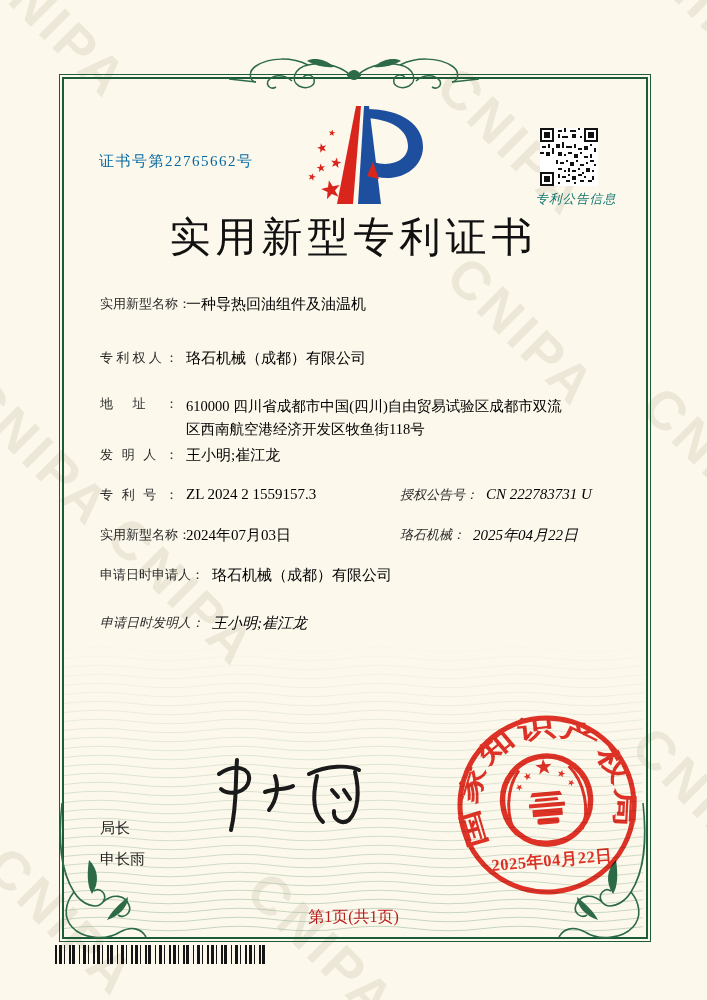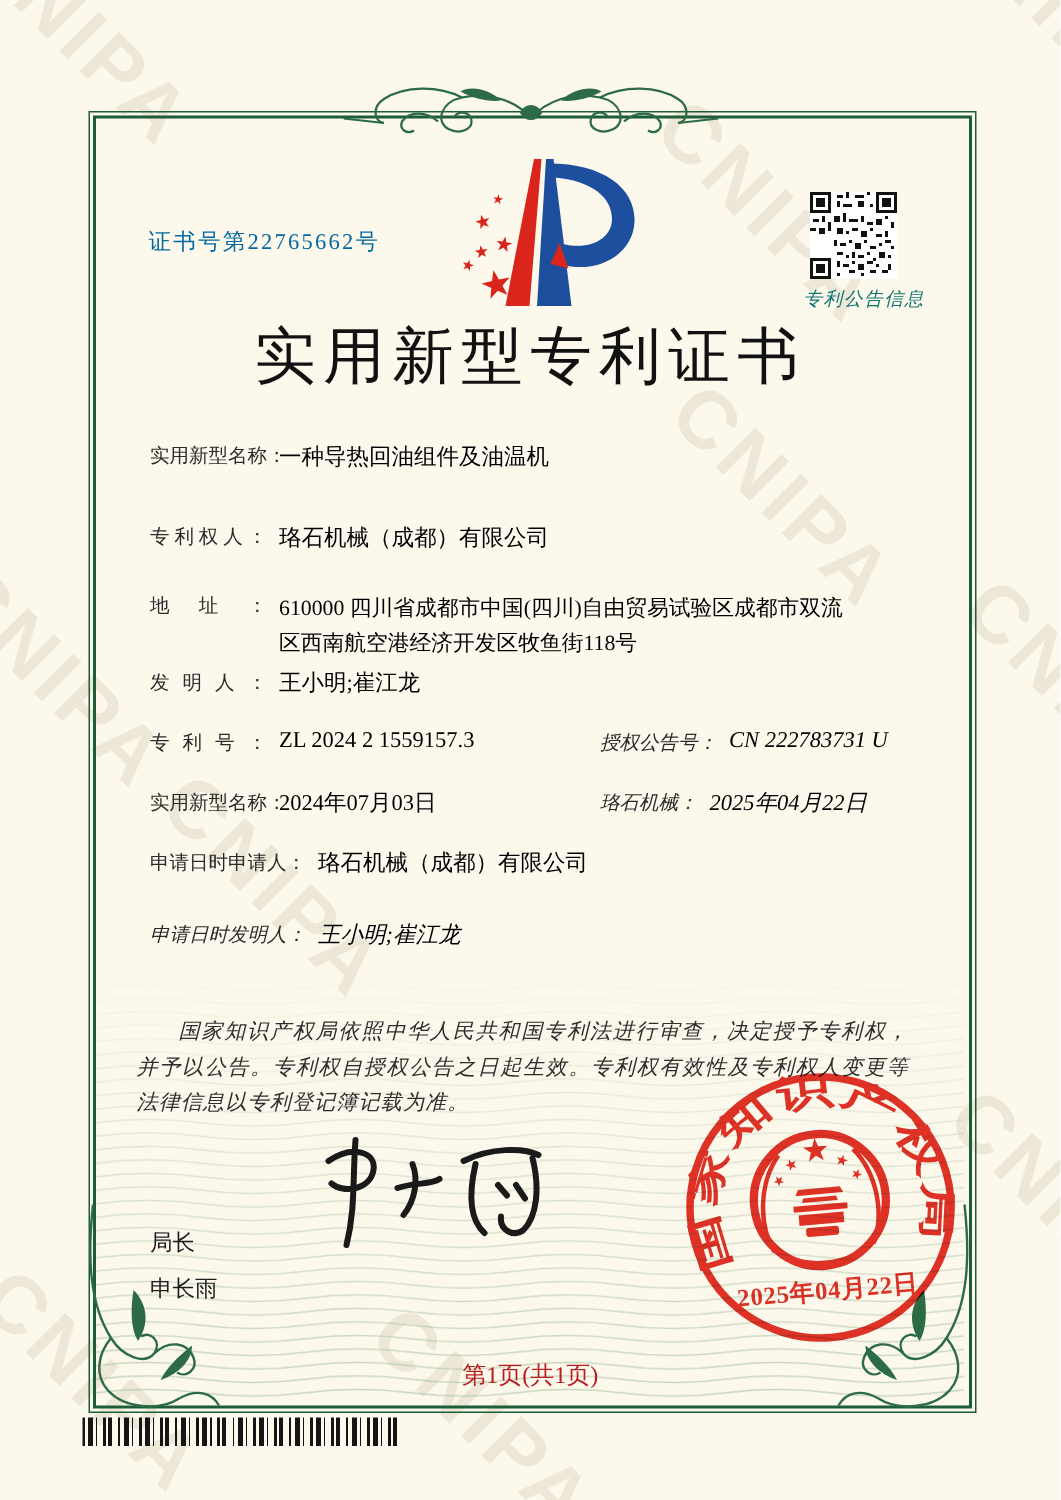--- a/index.html
+++ b/index.html
@@ -195,21 +195,20 @@
       </span>
     </div>
     <div class="row wide" style="top:271px;">
       <span class="lbl">申请日时申请人：</span><span class="val">珞石机械（成都）有限公司</span>
     </div>
     <div class="row wide" style="top:319px;font-style:italic;">
       <span class="lbl">申请日时发明人：</span><span class="val">王小明;崔江龙</span>
     </div>
   </div>
 
-  <div class="notice">国家知识产权局依照中华人民共和国专利法进行审查，决定授予专利权，并予以公告。专利权自授权公告之日起生效。专利权有效性及专利权人变更等法律信息以专利登记簿记载为准。</div>
 
   <div class="director">
     <div>局长</div>
     <div>申长雨</div>
   </div>
 
   <svg class="sig" width="180" height="95" viewBox="0 0 180 95">
     <g stroke="#1a1a1a" stroke-width="4" fill="none" stroke-linecap="round">
       <path d="M32 12 C 30 38 32 58 26 82"></path>
       <path d="M14 26 C 30 15 46 20 44 32 C 42 45 24 48 16 41"></path>

